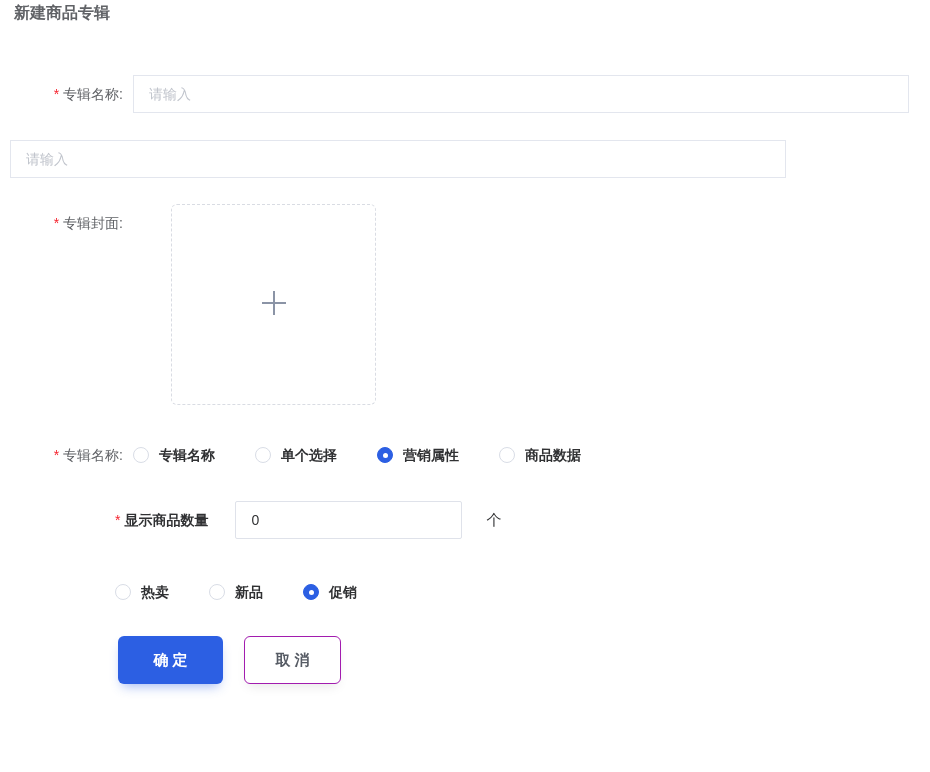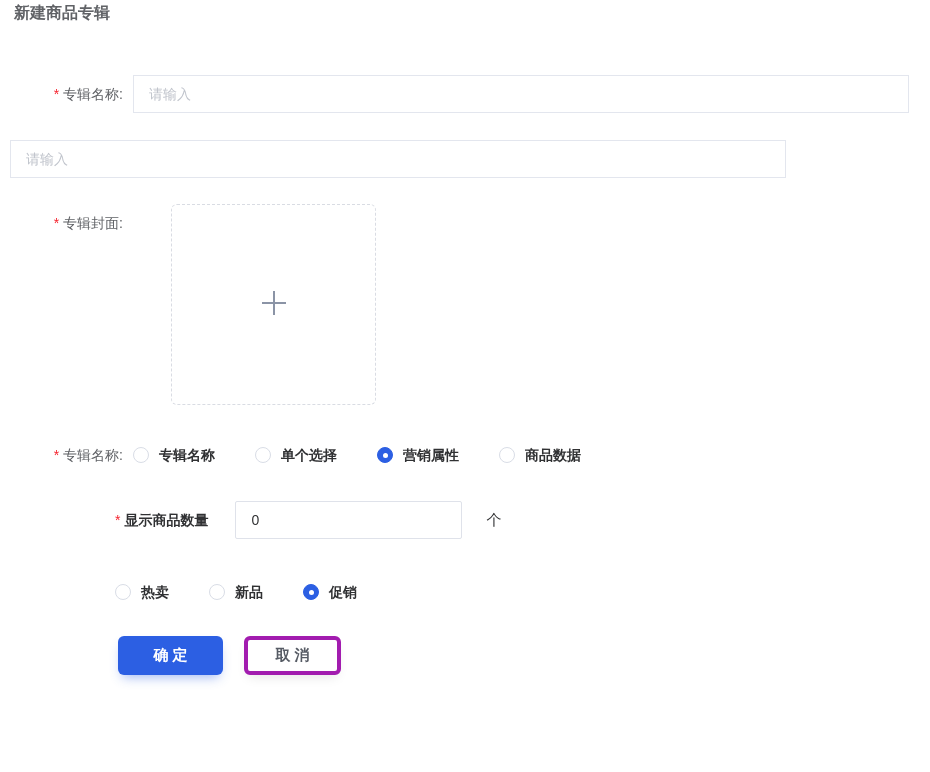--- a/index.html
+++ b/index.html
@@ -72,33 +72,33 @@
   .count-input {
     width: 227px; height: 38px;
     border: 1px solid #dfe2ea; border-radius: 2px;
     padding: 0 15px; font-size: 14px; color: #303133;
     outline: none; background: #fff;
     font-family: "Liberation Sans", "DejaVu Sans", sans-serif;
   }
   .unit { margin-left: 12px; line-height: 38px; font-size: 15px; color: #303133; }
 
   .btn {
-    height: 39px; border-radius: 6px; font-size: 15px; font-weight: 700;
+    height: 48px; border-radius: 6px; font-size: 15px; font-weight: 700;
     display: inline-flex; align-items: center; justify-content: center;
     cursor: pointer; border: none; white-space: nowrap;
     font-family: "Liberation Sans", "DejaVu Sans", sans-serif;
   }
   .btn-primary {
     width: 105px; background: #2c5fe3; color: #ffffff;
     box-shadow: 0 6px 12px -4px rgba(44, 95, 227, 0.45);
     margin-right: 21px;
   }
   .btn-cancel {
     width: 97px; background: #ffffff; color: #565b64;
-    border: 4px solid #a21caf;
+    border: 1px solid #a21caf;
     box-shadow: 0 6px 12px -4px rgba(0, 0, 0, 0.10);
   }
 </style>
 </head>
 <body>
 
 <div class="page">
 
   <div class="page-title">新建商品专辑</div>
 

